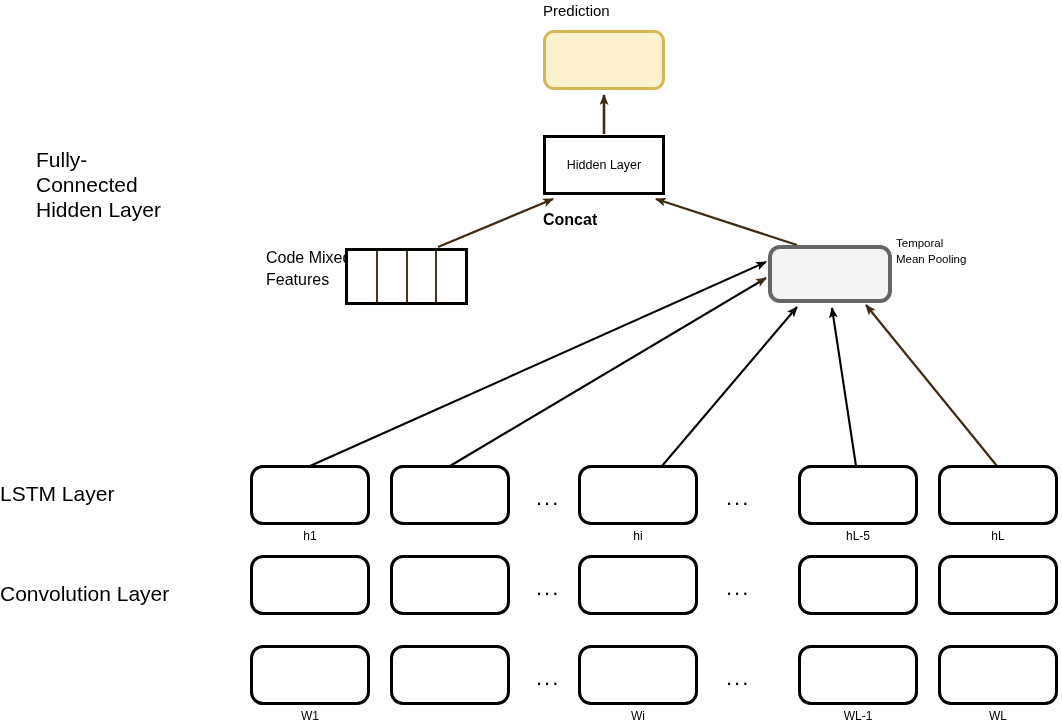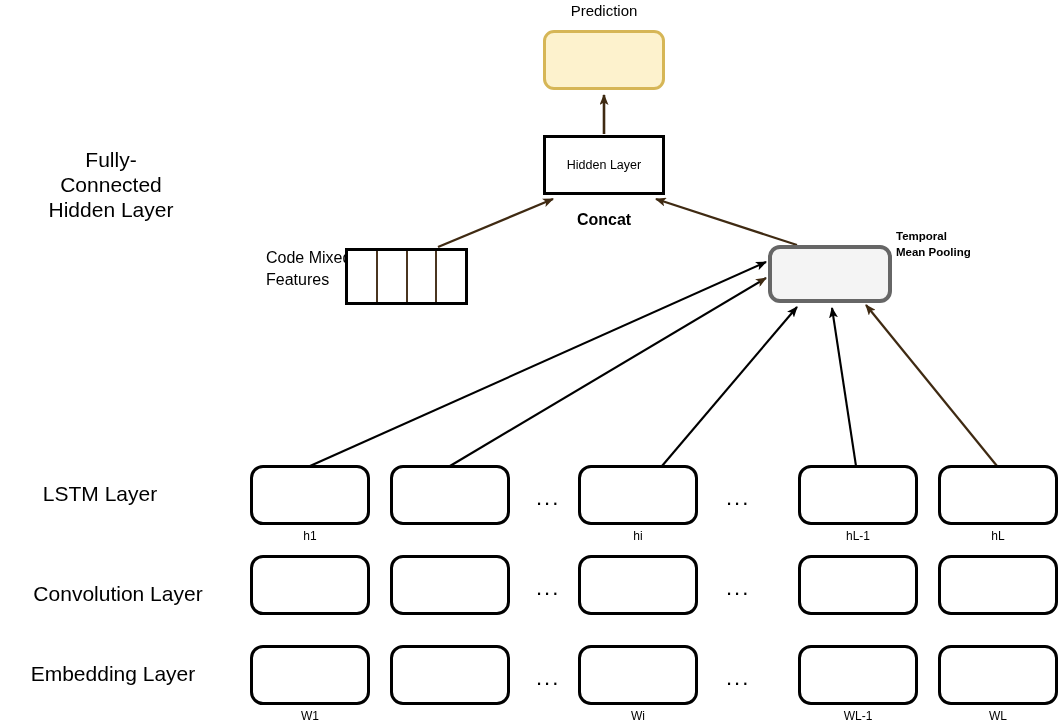--- a/index.html
+++ b/index.html
@@ -1,21 +1,21 @@
 <!DOCTYPE html>
 <html><head>
 <meta charset="utf-8">
 <style>
   html,body{margin:0;padding:0;background:#ffffff;}
   body{width:1062px;height:728px;position:relative;overflow:hidden;
        font-family:"Liberation Sans",sans-serif;color:#000;}
   #canvas{position:absolute;left:0;top:0;width:1062px;height:728px;}
   #svg-arrows{position:absolute;left:0;top:0;width:1062px;height:728px;pointer-events:none;}
 
-  .lbl{position:absolute;text-align:center;white-space:pre;line-height:1.18;}
+  .lbl{position:absolute;text-align:left;white-space:pre;line-height:1.18;}
 
   
   .stage-label{font-size:21px;color:#000;}
 
   
   .node{position:absolute;box-sizing:border-box;background:#ffffff;
         border:3.5px solid #000000;border-radius:13px;}
   .node-lstm{}
   .node-conv{}
   .node-emb{}
@@ -83,58 +83,57 @@
 
 
   <div class="lbl stage-label" style="left:0;top:148px;width:150px;margin-left:36px;">Fully-
 Connected
 Hidden Layer</div>
 
   <div class="lbl stage-label" style="left:0;top:482px;width:200px;">LSTM Layer</div>
 
   <div class="lbl stage-label" style="left:0;top:582px;width:236px;">Convolution Layer</div>
 
-  <div class="lbl stage-label" style="left:0;top:662px;width:226px;">Embedding Layer</div>
 
   <div id="prediction-label" class="lbl" style="left:543px;top:2px;width:122px;">Prediction</div>
   <div id="prediction-box" style="left:543px;top:30px;width:122px;height:60px;"></div>
 
   <div id="hidden-layer-box" style="left:543px;top:135px;width:122px;height:60px;">
     <span id="hidden-layer-text">Hidden Layer</span>
   </div>
   <div id="concat-label" class="lbl" style="left:543px;top:211px;width:122px;">Concat</div>
 
   <div id="cmf-label" class="lbl" style="left:266px;top:247px;width:80px;">Code Mixed
 Features</div>
   <div id="cmf-box" style="left:345px;top:248px;width:123px;height:57px;">
     <span class="cell"></span>
     <span class="cell"></span>
     <span class="cell"></span>
     <span class="cell"></span>
   </div>
 
   <div id="tmp-box" style="left:768px;top:245px;width:124px;height:58px;"></div>
-  <div id="tmp-label" class="lbl" style="left:896px;top:229px;width:110px;font-weight:bold;">Temporal
+  <div id="tmp-label" class="lbl" style="left:896px;top:236px;width:110px;">Temporal
 Mean Pooling</div>
 
   <div class="node node-lstm" style="left:250px;top:465px;width:120px;height:60px;"></div>
   <div class="node-cap" style="left:250px;top:529px;width:120px;">h1</div>
 
   <div class="node node-lstm" style="left:390px;top:465px;width:120px;height:60px;"></div>
   <div class="node-cap" style="left:390px;top:529px;width:120px;margin-top:28px;">h2</div>
 
   <div class="dots" style="left:536px;top:487px;">...</div>
 
   <div class="node node-lstm" style="left:578px;top:465px;width:120px;height:60px;"></div>
   <div class="node-cap" style="left:578px;top:529px;width:120px;">hi</div>
 
   <div class="dots" style="left:726px;top:487px;">...</div>
 
   <div class="node node-lstm" style="left:798px;top:465px;width:120px;height:60px;"></div>
-  <div class="node-cap" style="left:798px;top:529px;width:120px;">hL-1</div>
+  <div class="node-cap" style="left:798px;top:529px;width:120px;">hL-5</div>
 
   <div class="node node-lstm" style="left:938px;top:465px;width:120px;height:60px;"></div>
   <div class="node-cap" style="left:938px;top:529px;width:120px;">hL</div>
 
   <div class="node node-conv" style="left:250px;top:555px;width:120px;height:60px;"></div>
   <div class="node node-conv" style="left:390px;top:555px;width:120px;height:60px;"></div>
   <div class="dots" style="left:536px;top:577px;">...</div>
   <div class="node node-conv" style="left:578px;top:555px;width:120px;height:60px;"></div>
   <div class="dots" style="left:726px;top:577px;">...</div>
   <div class="node node-conv" style="left:798px;top:555px;width:120px;height:60px;"></div>

